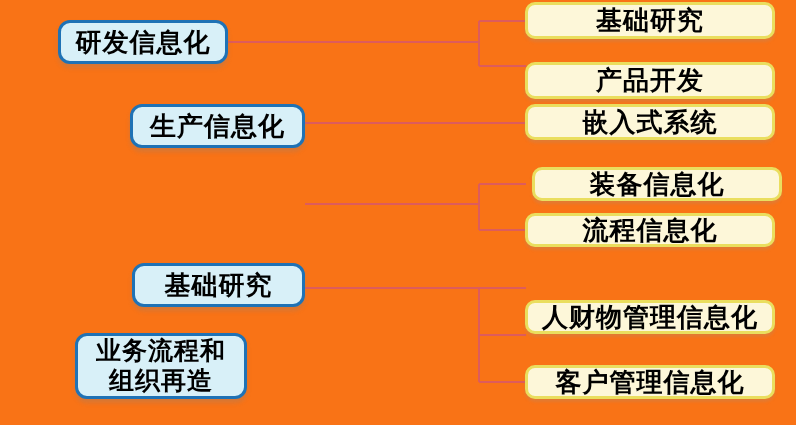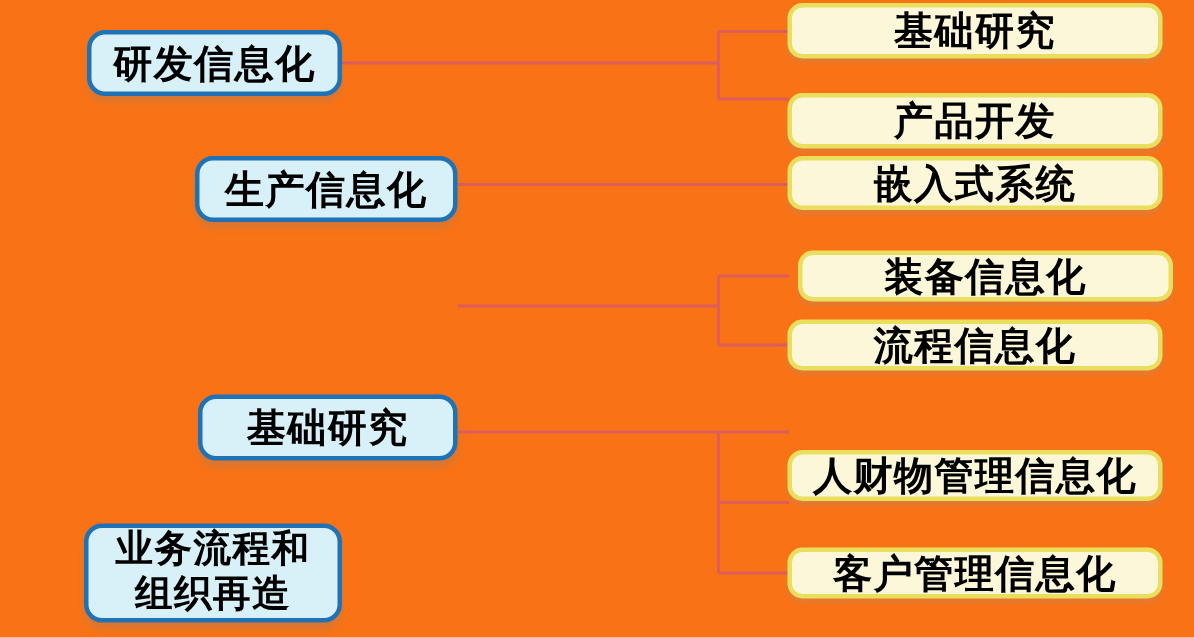--- a/index.html
+++ b/index.html
@@ -69,21 +69,21 @@
     </g>
   </svg>
 
   <div class="node cat" style="left:58px; top:20px; width:170px; height:44px;">研发信息化</div>
 
   <div class="node cat" style="left:130px; top:104px; width:175px; height:44px;">生产信息化</div>
 
 
   <div class="node cat" style="left:132px; top:263px; width:173px; height:44px;">基础研究</div>
 
-  <div class="node cat multiline" style="left:56px; top:333px; width:172px; height:66px;margin-top:16px;">业务流程和
+  <div class="node cat multiline" style="left:75px; top:333px; width:172px; height:66px;">业务流程和
 组织再造</div>
 
   <div class="node leaf" style="left:525px; top:2px; width:250px; height:37px;text-align:center;">基础研究</div>
 
   <div class="node leaf" style="left:525px; top:62px; width:250px; height:37px;">产品开发</div>
 
   <div class="node leaf" style="left:525px; top:104px; width:250px; height:36px;">嵌入式系统</div>
 
   <div class="node leaf" style="left:532px; top:167px; width:250px; height:34px;">装备信息化</div>
 

